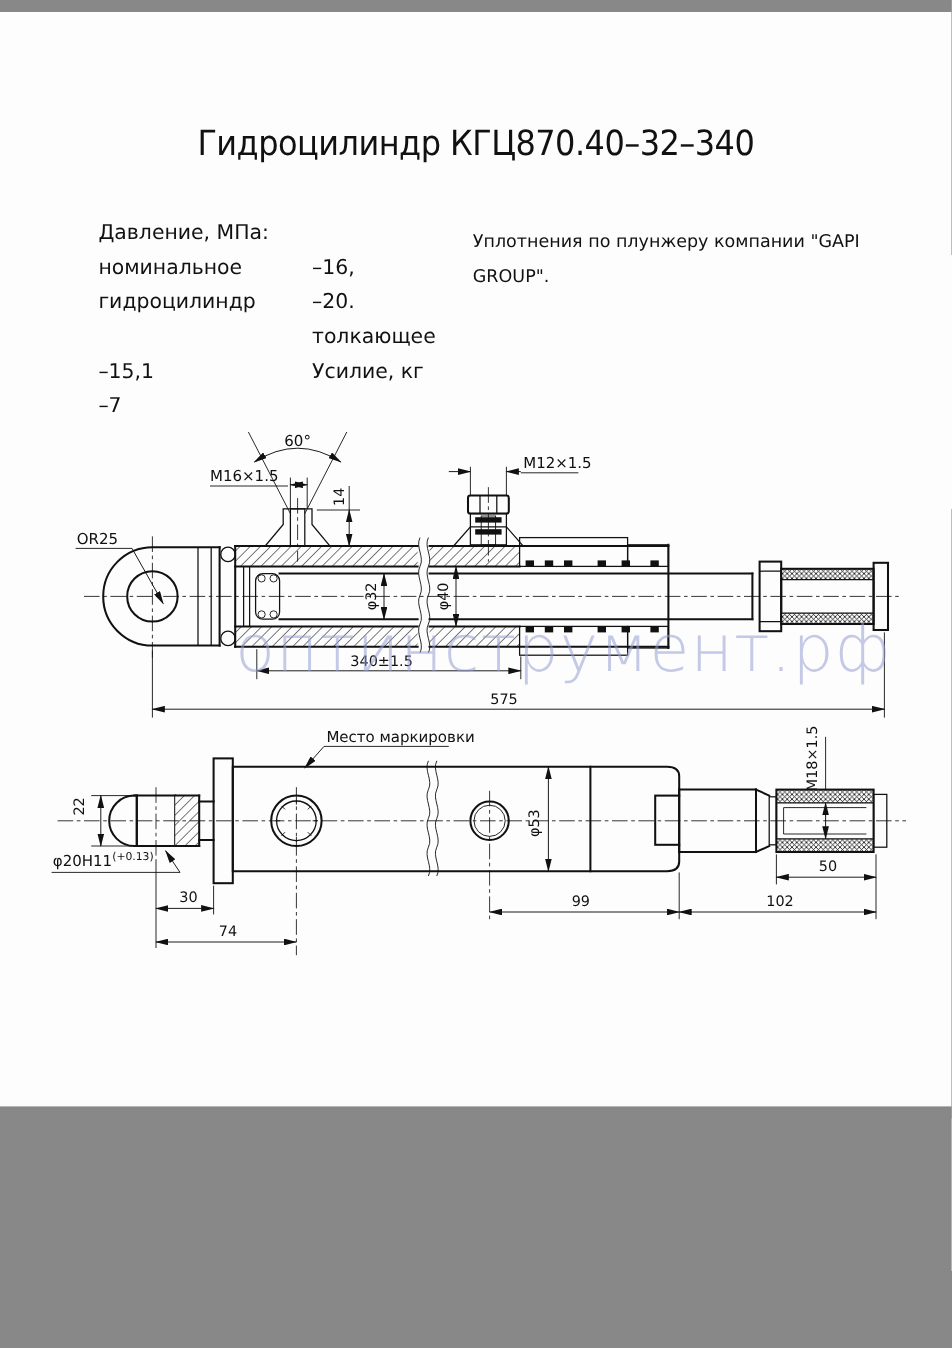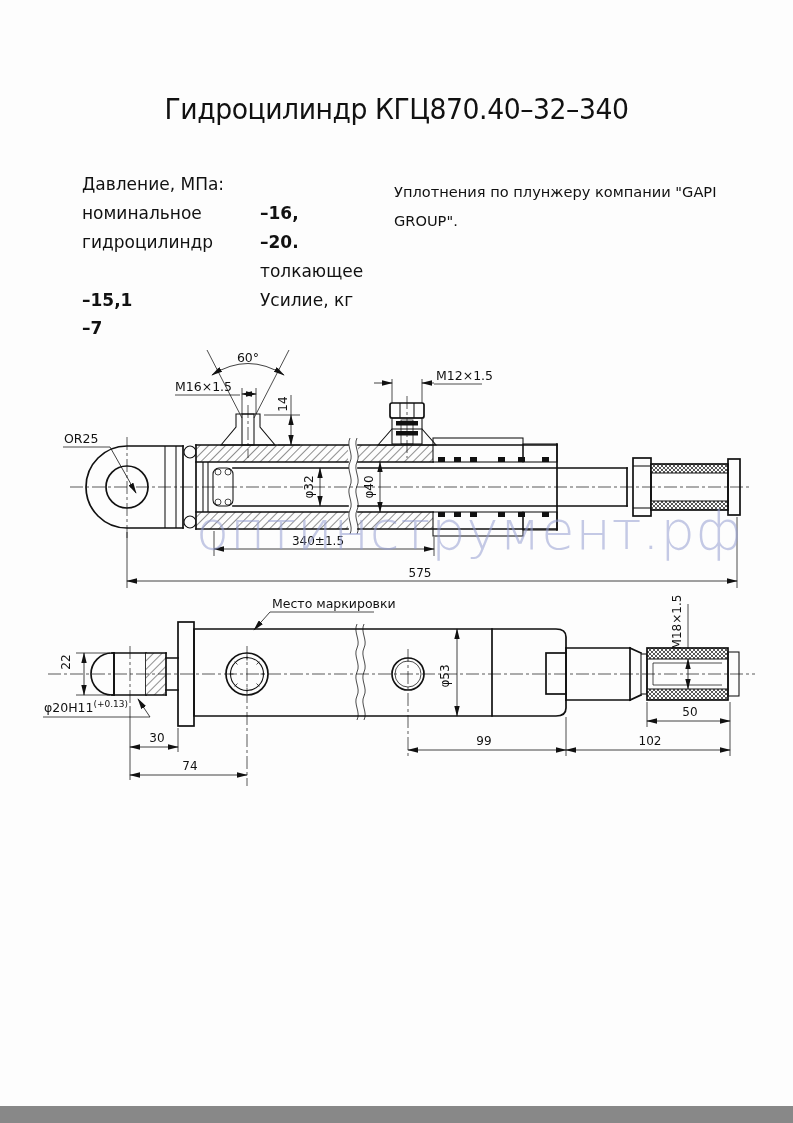--- a/index.html
+++ b/index.html
@@ -1,22 +1,22 @@
 <!DOCTYPE html>
 <html><head>
 <meta charset="utf-8">
 <style>
   html,body{margin:0;padding:0;background:#888;}
-  .page{position:relative;width:793px;height:1106px;background:#fdfdfd;margin:0 auto;overflow:hidden;
+  .page{position:relative;width:793px;height:912px;background:#fdfdfd;margin:10px auto;overflow:hidden;
         font-family:"DejaVu Sans",sans-serif;color:#111;}
   .title{position:absolute;left:0;top:92px;width:793px;text-align:center;font-size:29px;
          letter-spacing:-0.5px;transform:scaleX(.92);transform-origin:50% 50%;font-weight:400;}
   .specs{position:absolute;left:82px;top:170px;display:grid;grid-template-columns:178px auto;
          grid-auto-rows:28.8px;font-size:17px;align-items:center;}
-  .specs .v{white-space:nowrap;font-weight:bold;}
+  .specs .v{white-space:nowrap;}
   .notes{position:absolute;left:394px;top:177px;width:390px;font-size:14.6px;line-height:29px;}
   .footer{position:absolute;left:86px;top:1038px;font-size:17px;}
   .wm{position:absolute;left:196px;top:499px;font-size:54px;letter-spacing:1px;font-weight:300;
       color:rgba(150,158,210,0.55);pointer-events:none;}
   svg{position:absolute;left:0;top:0;}
   .tk{stroke:#111;stroke-width:1.7;fill:none;stroke-linecap:square;}
   .md{stroke:#111;stroke-width:1.05;fill:none;}
   .tn{stroke:#111;stroke-width:0.75;fill:none;}
   .cl{stroke:#111;stroke-width:0.7;stroke-dasharray:13 3 3 3;fill:none;}
   .dim{stroke:#111;stroke-width:0.8;fill:none;}

